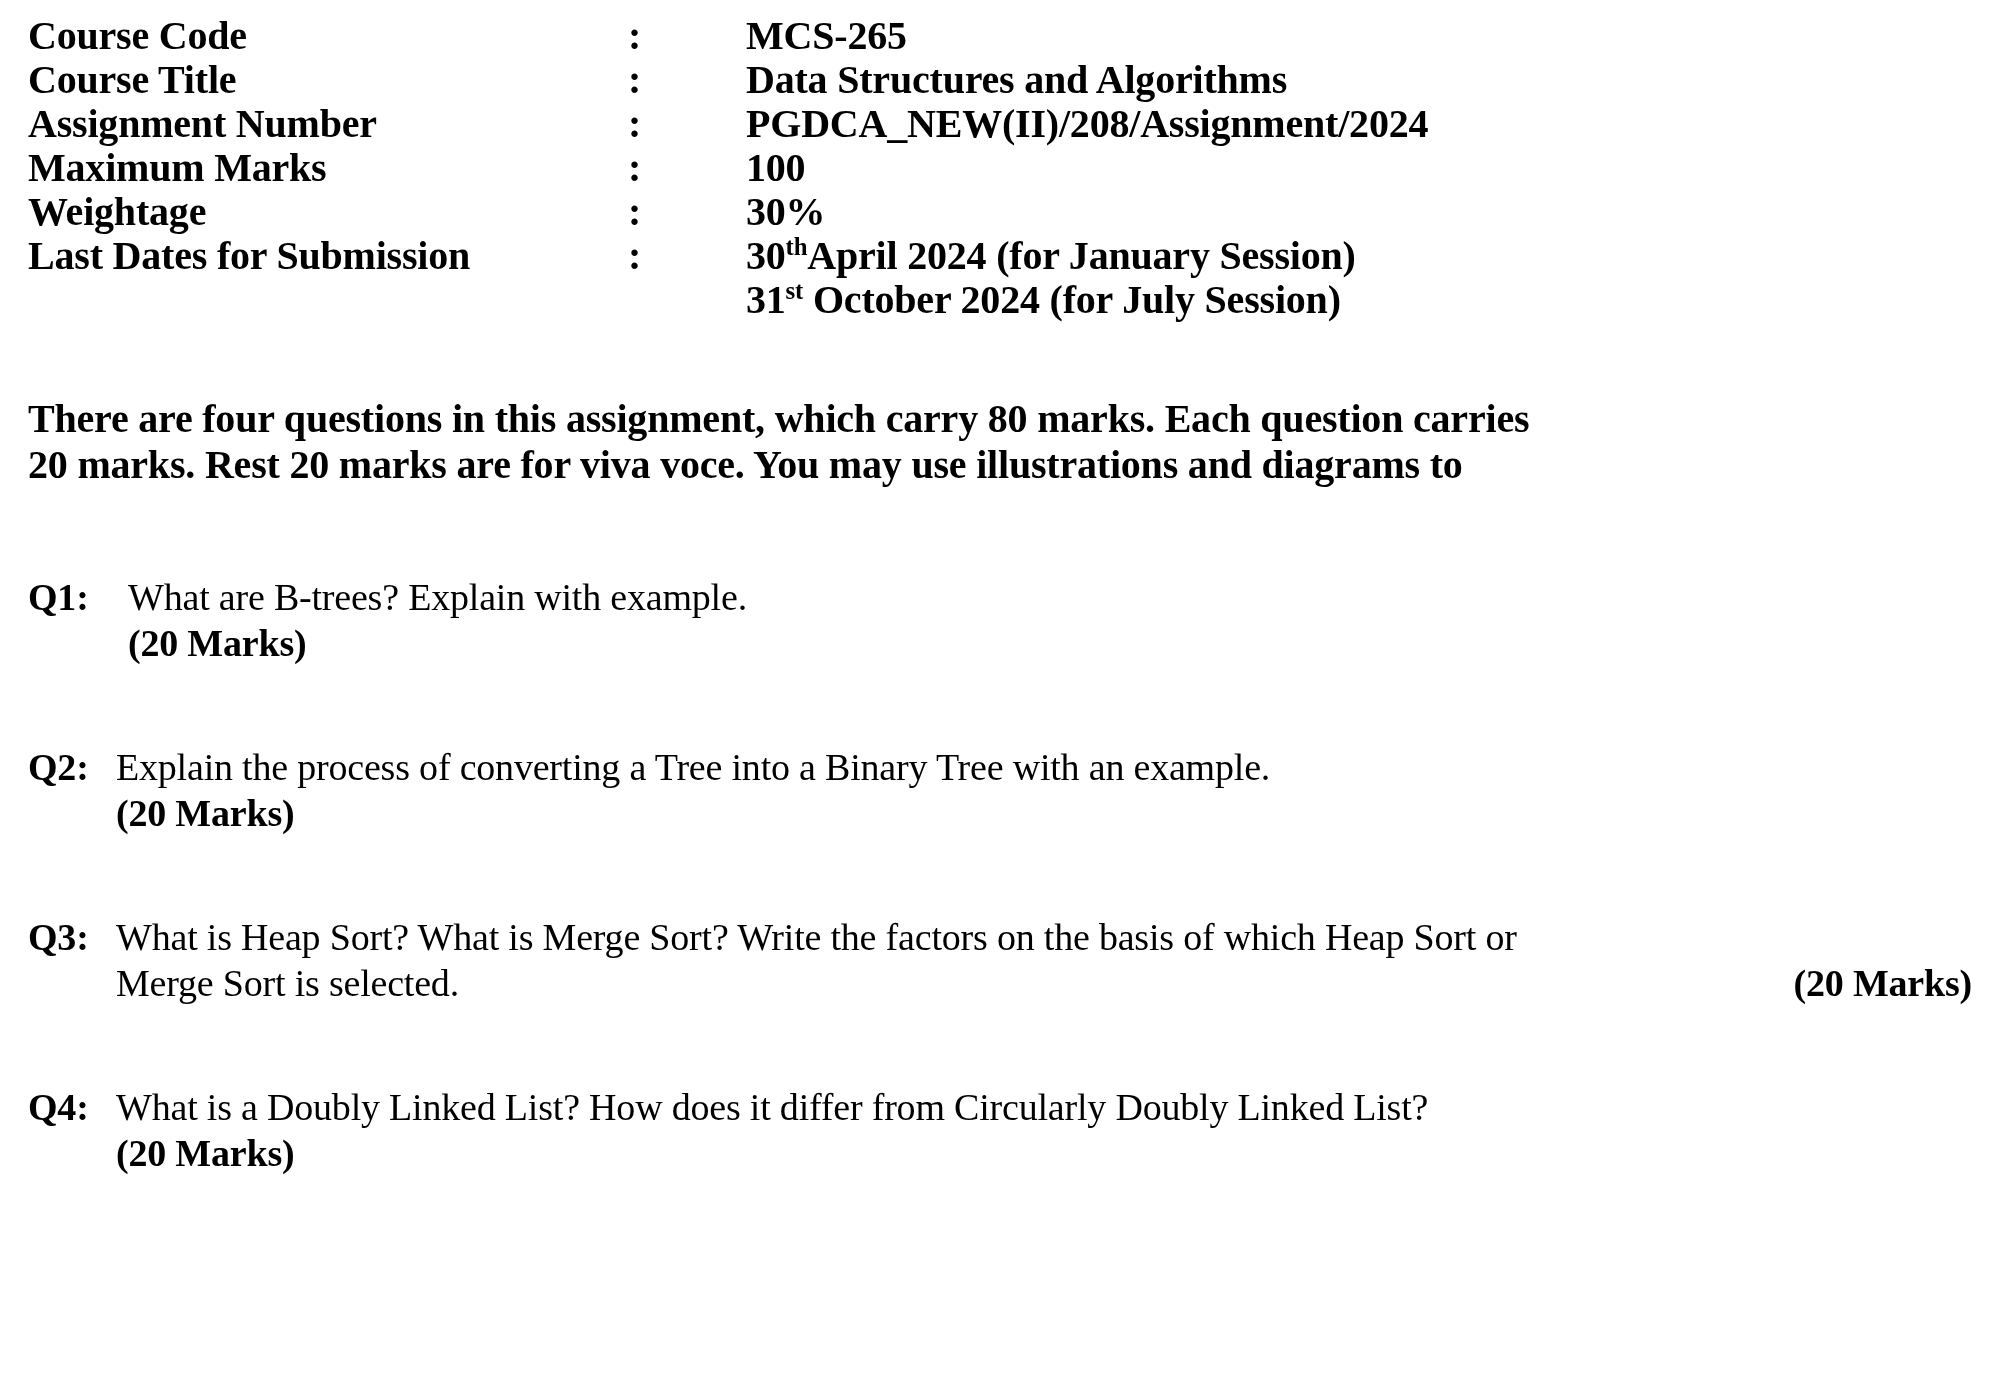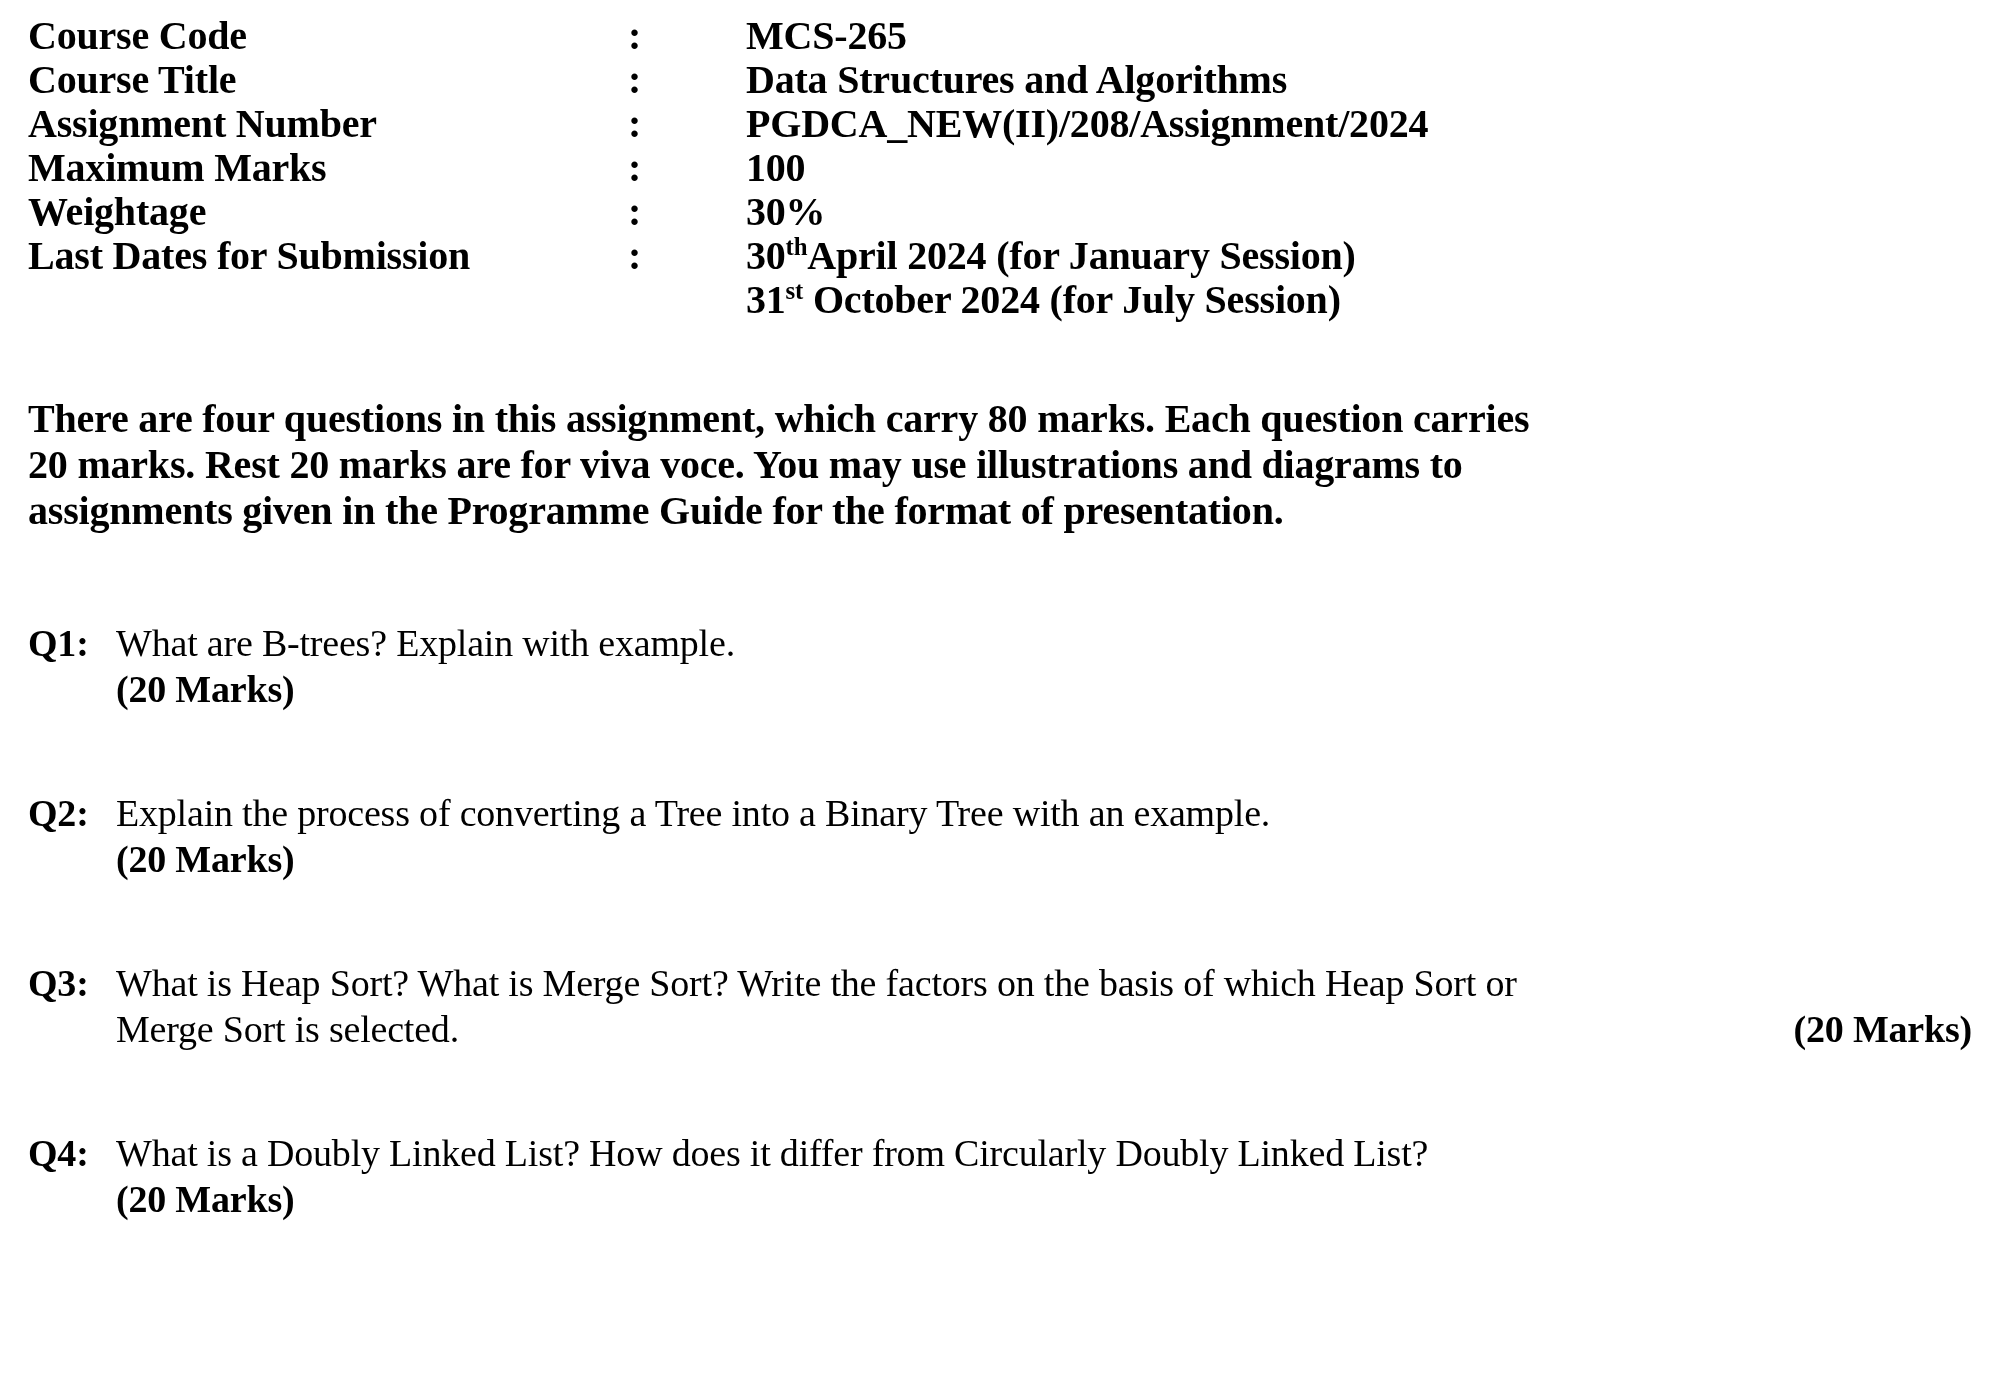--- a/index.html
+++ b/index.html
@@ -66,21 +66,21 @@
     margin-top: 86px;
     width: 1944px;
   }
   .qrow {
     display: flex;
     align-items: flex-start;
     font-size: 38px;
     line-height: 46px;
     letter-spacing: -0.2px;
   }
-  .q-gap-1 { margin-top: 0; }
+  .q-gap-1 { margin-top: 0; gap: 12px; }
   .q-gap   { margin-top: 78px; }
 
   .q-num {
     flex: 0 0 auto;
     width: 88px;
     font-weight: bold;
     white-space: nowrap;
   }
   .q-body {
     flex: 1 1 auto;
@@ -147,21 +147,20 @@
           <div><span>30</span><sup>th</sup><span>April 2024 (for January Session)</span></div>
           <div><span>31</span><sup>st</sup><span> October 2024 (for July Session)</span></div>
         </td>
       </tr>
     </tbody>
   </table>
 
   <div class="intro">
     <span>There are four questions in this assignment, which carry 80 marks. Each question carries</span>
     <span>20 marks. Rest 20 marks are for viva voce. You may use illustrations and diagrams to</span>
-    <span>assignments given in the Programme Guide for the format of presentation.</span>
   </div>
 
   <div class="qlist">
 
     <div class="qrow q-gap-1">
       <div class="q-num">Q1:</div>
       <div class="q-body">
         <div class="q-line">
           <span class="q-text">What are B-trees? Explain with example.</span>
           <span class="q-marks">(20 Marks)</span>

